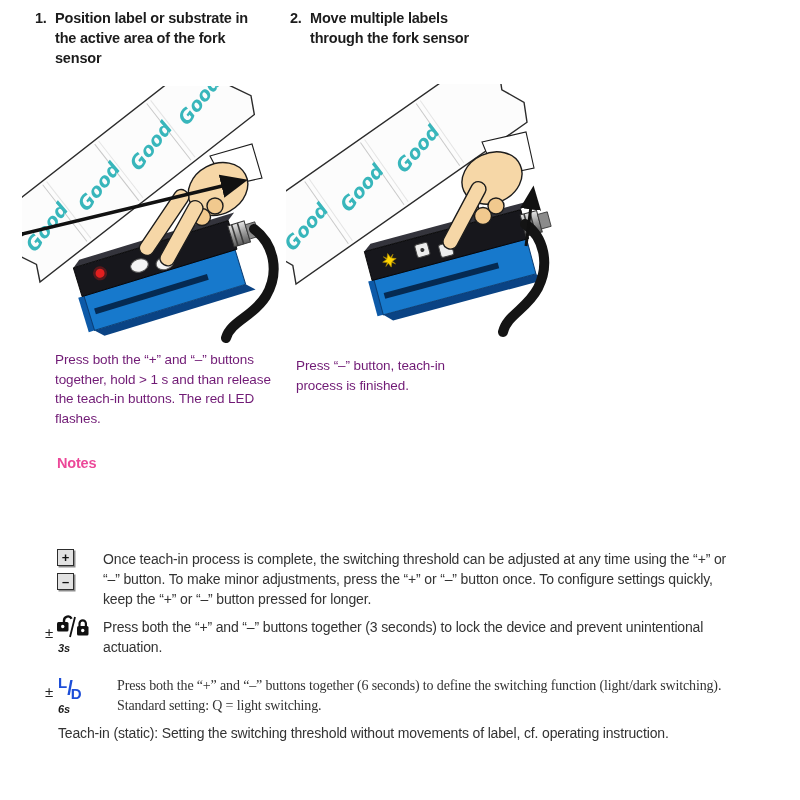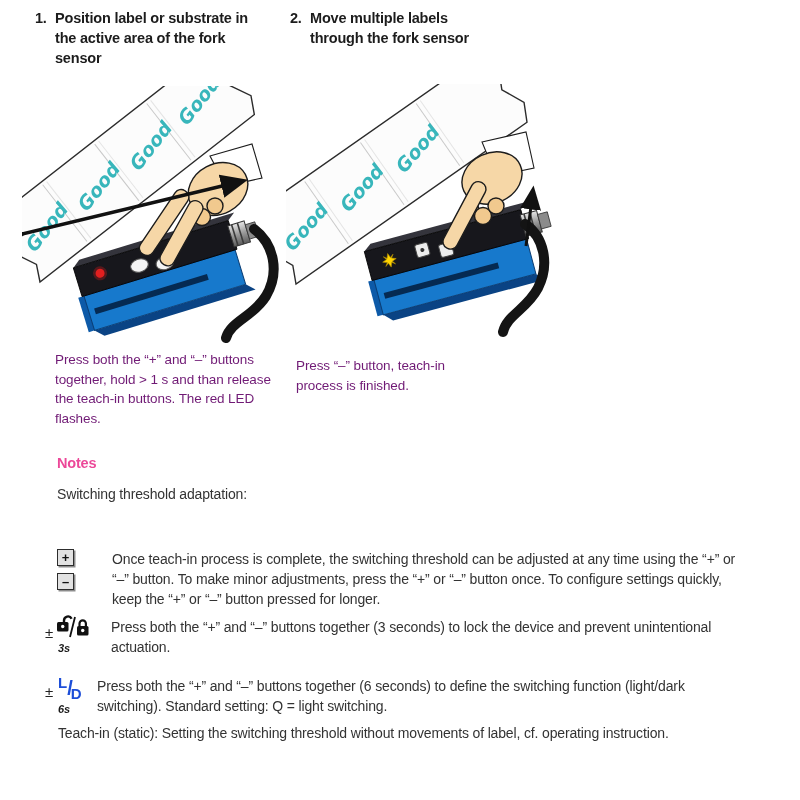--- a/index.html
+++ b/index.html
@@ -178,56 +178,55 @@
 
     <line x1="240" y1="162" x2="247" y2="106" stroke="#111" stroke-width="3" marker-end="url(#ah2)"></line>
   </svg>
 
   <p class="abs caption" style="left:55px;top:350px;width:216px;margin:0;">Press both the “+” and “–” buttons together, hold &gt; 1 s and than release the teach-in buttons. The red LED flashes.</p>
   <p class="abs caption" style="left:290px;top:350px;width:186px;margin:6px;">Press “–” button, teach-in process is finished.</p>
 
   <div class="abs notes-heading" style="left:57px;top:455px;">Notes</div>
 
   <div class="abs body-text" style="left:57px;top:484px;width:695px;">
-    <div>Switching threshold adaptation:</div>
   </div>
 
   <div class="abs note-item" style="left:45px;top:549px;width:712px;">
     <div class="note-icon" style="height:48px;">
       <div class="btn-sq">+</div>
       <div class="btn-sq">–</div>
     </div>
-    <div class="note-text" style="width:640px;margin-left:23px;">Once teach-in process is complete, the switching threshold can be adjusted at any time using the “+” or “–” button. To make minor adjustments, press the “+” or “–” button once. To configure settings quickly, keep the “+” or “–” button pressed for longer.</div>
+    <div class="note-text" style="width:640px;margin-left:14px;">Once teach-in process is complete, the switching threshold can be adjusted at any time using the “+” or “–” button. To make minor adjustments, press the “+” or “–” button once. To configure settings quickly, keep the “+” or “–” button pressed for longer.</div>
   </div>
 
   <div class="abs note-item" style="left:45px;top:617px;width:712px;">
     <div class="note-icon">
       <span class="pm">±</span>
       <svg class="lockart" width="36" height="24" viewBox="0 0 36 24">
         <g fill="#111">
           <path d="M9,7 V5.5 a4,4 0 0 1 7.6,-1.8" fill="none" stroke="#111" stroke-width="2.4"></path>
           <rect x="2" y="7" width="11.5" height="9.5" rx="1.5"></rect>
           <circle cx="7.7" cy="11.5" r="1.7" fill="#fff"></circle>
         </g>
         <line x1="20" y1="2" x2="15" y2="22" stroke="#111" stroke-width="1.8"></line>
         <g fill="#111">
           <path d="M24.5,11 V8.5 a3.2,3.2 0 0 1 6.4,0 V11" fill="none" stroke="#111" stroke-width="2.2"></path>
           <rect x="22" y="11" width="11.5" height="9.5" rx="1.5"></rect>
           <circle cx="27.7" cy="15.5" r="1.7" fill="#fff"></circle>
         </g>
       </svg>
       <span class="secs">3s</span>
     </div>
-    <div class="note-text" style="width:640px;margin-left:22px;">Press both the “+” and “–” buttons together (3 seconds) to lock the device and prevent unintentional actuation.</div>
+    <div class="note-text" style="width:640px;margin-left:14px;">Press both the “+” and “–” buttons together (3 seconds) to lock the device and prevent unintentional actuation.</div>
   </div>
 
   <div class="abs note-item" style="left:45px;top:676px;width:712px;">
     <div class="note-icon">
       <span class="pm">±</span>
       <span class="ld"><span class="l">L</span><span class="sl">/</span><span class="d">D</span></span>
       <span class="secs" style="top:27px;">6s</span>
     </div>
-    <div class="note-text" style="width:640px;margin-left:8px;">Press both the “+” and “–” buttons together (6 seconds) to define the switching function (light/dark switching). Standard setting: Q = light switching.</div>
+    <div class="note-text" style="width:640px;margin-left:28px;font-family:Liberation Serif, serif;">Press both the “+” and “–” buttons together (6 seconds) to define the switching function (light/dark switching). Standard setting: Q = light switching.</div>
   </div>
 
   <p class="abs body-text" style="left:57px;top:722px;width:710px;margin:1px;">Teach-in (static): Setting the switching threshold without movements of label, cf. operating instruction.</p>
 
 </div>
 
 </body></html>

